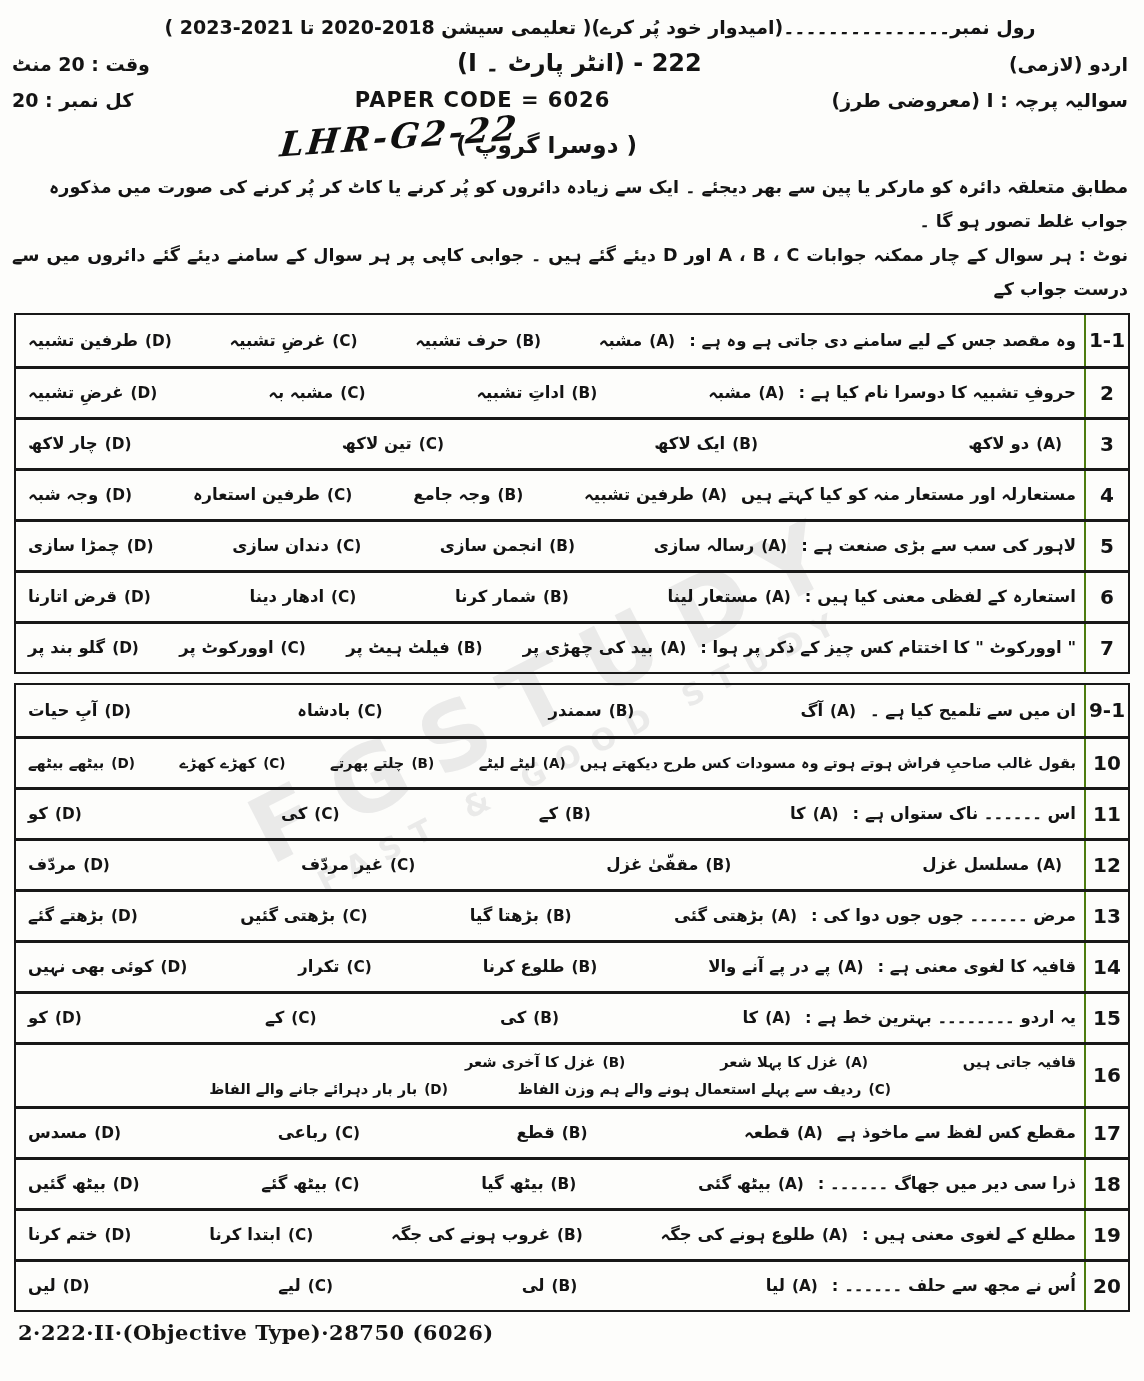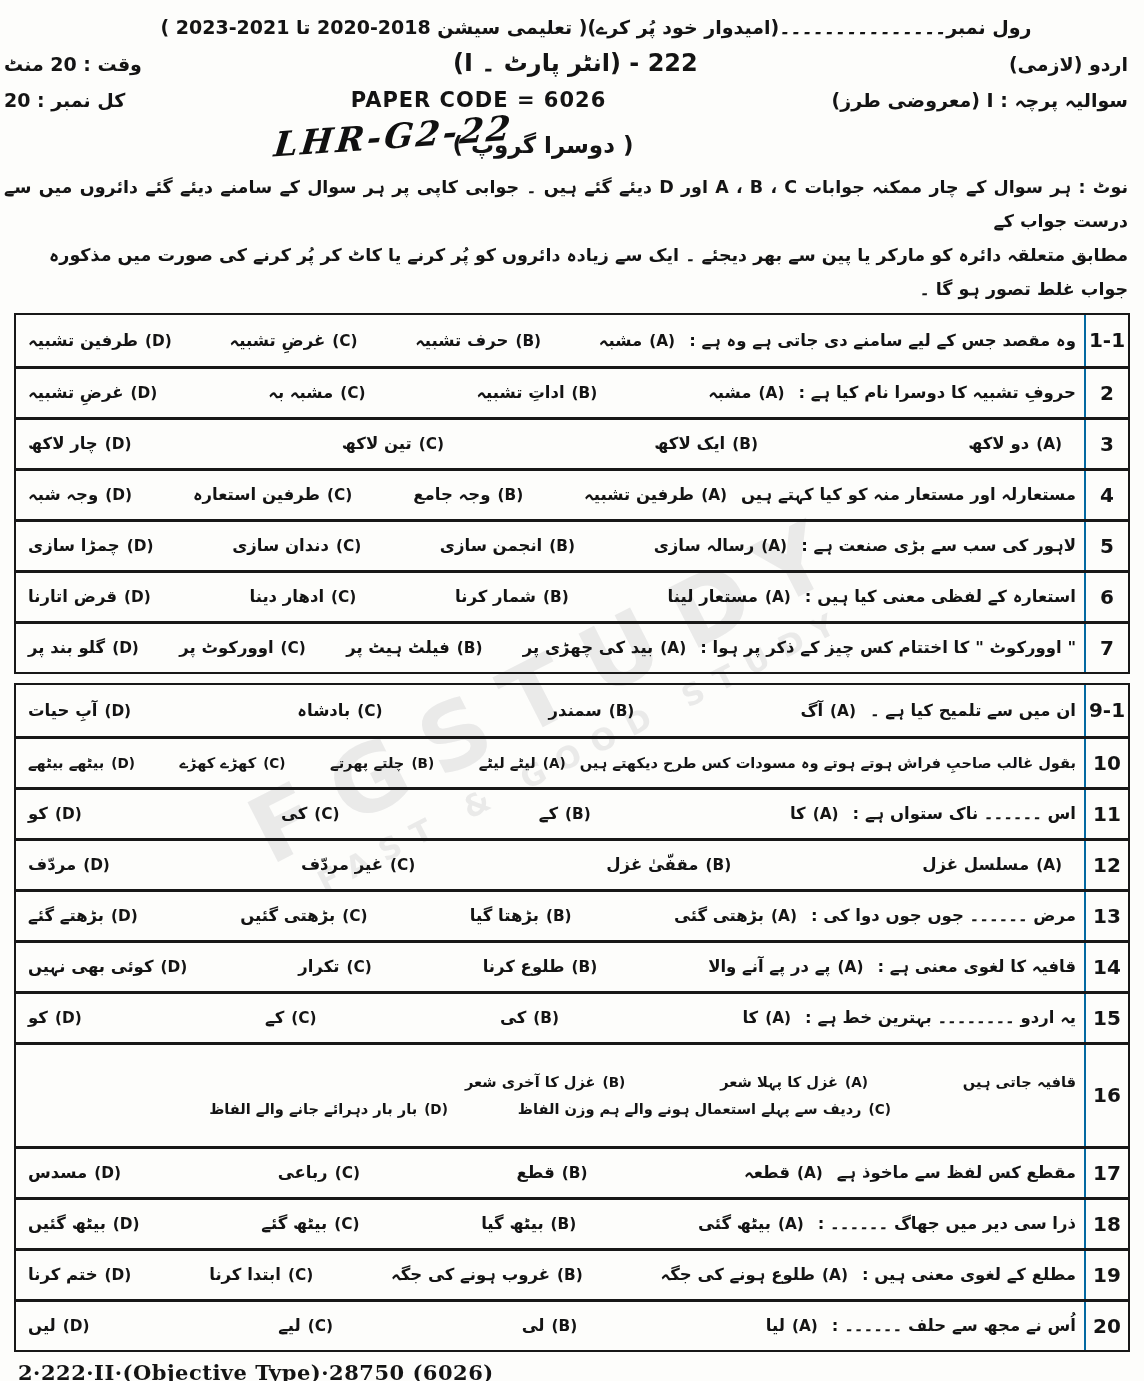--- a/index.html
+++ b/index.html
@@ -27,21 +27,21 @@
     transform:rotate(-27deg);
     color:var(--wm);
     text-align:center;
     direction:ltr;
     pointer-events:none;
     opacity:.65;
   }
   .watermark .wm1{font-size:92px;font-weight:700;letter-spacing:26px;line-height:1.0;}
   .watermark .wm2{font-size:30px;font-weight:700;letter-spacing:14px;margin-top:6px;}
   
-  .header{padding:16px 16px 0 4px;}
+  .header{padding:16px 16px 0 12px;}
   .roll-line{
     text-align:center;
     font-size:19px;font-weight:700;
     letter-spacing:.2px;
     padding-left:60px;
   }
   .hline{
     display:flex;justify-content:space-between;align-items:baseline;
     margin-top:11px;
     font-size:19px;font-weight:700;
@@ -77,25 +77,25 @@
   .qblock{
     border:2px solid #181818;
     background:transparent;
   }
   .qblock + .qblock{margin-top:9px;}
   .qrow{
     display:flex;align-items:stretch;
     height:51px;
   }
   .qrow + .qrow{border-top:3px solid #181818;}
-  .qrow.q16{height:104px;}
+  .qrow.q16{height:64px;}
   .qnum{
     flex:0 0 44px;
     display:flex;align-items:center;justify-content:center;
-    border-left:2px solid #0369a1;
+    border-left:2px solid #4d7c0f;
     font-size:20px;font-weight:600;
     direction:ltr;unicode-bidi:isolate;
   }
   .qcontent{
     flex:1;min-width:0;
     display:flex;align-items:center;
     padding:0 8px;
     font-size:16.5px;font-weight:700;
   }
   .qrow.dense .qcontent{font-size:14.6px;}
@@ -151,22 +151,22 @@
         <span class="paper-code">PAPER CODE = 6026</span>
         <span>کل نمبر : 20</span>
       </div>
 
       <div class="group-line">
         <span class="group-label">( دوسرا گروپ )</span>
         <span class="handwritten">LHR-G2-22</span>
       </div>
 
       <div class="note">
+        <span class="nline n2">مطابق متعلقہ دائرہ کو مارکر یا پین سے بھر دیجئے ۔ ایک سے زیادہ دائروں کو پُر کرنے یا کاٹ کر پُر کرنے کی صورت میں مذکورہ جواب غلط تصور ہو گا ۔</span>
         <span class="nline n1">نوٹ : ہر سوال کے چار ممکنہ جوابات A ، B ، C اور D دیئے گئے ہیں ۔ جوابی کاپی پر ہر سوال کے سامنے دیئے گئے دائروں میں سے درست جواب کے</span>
-        <span class="nline n2">مطابق متعلقہ دائرہ کو مارکر یا پین سے بھر دیجئے ۔ ایک سے زیادہ دائروں کو پُر کرنے یا کاٹ کر پُر کرنے کی صورت میں مذکورہ جواب غلط تصور ہو گا ۔</span>
       </div>
     </div>
 
     <div class="qarea">
       <div class="qblock">
           <div class="qrow">
     <div class="qnum">1-1</div>
     <div class="qcontent">
       <span class="stem">وہ مقصد جس کے لیے سامنے دی جاتی ہے وہ ہے :</span>
       <span class="opts">

